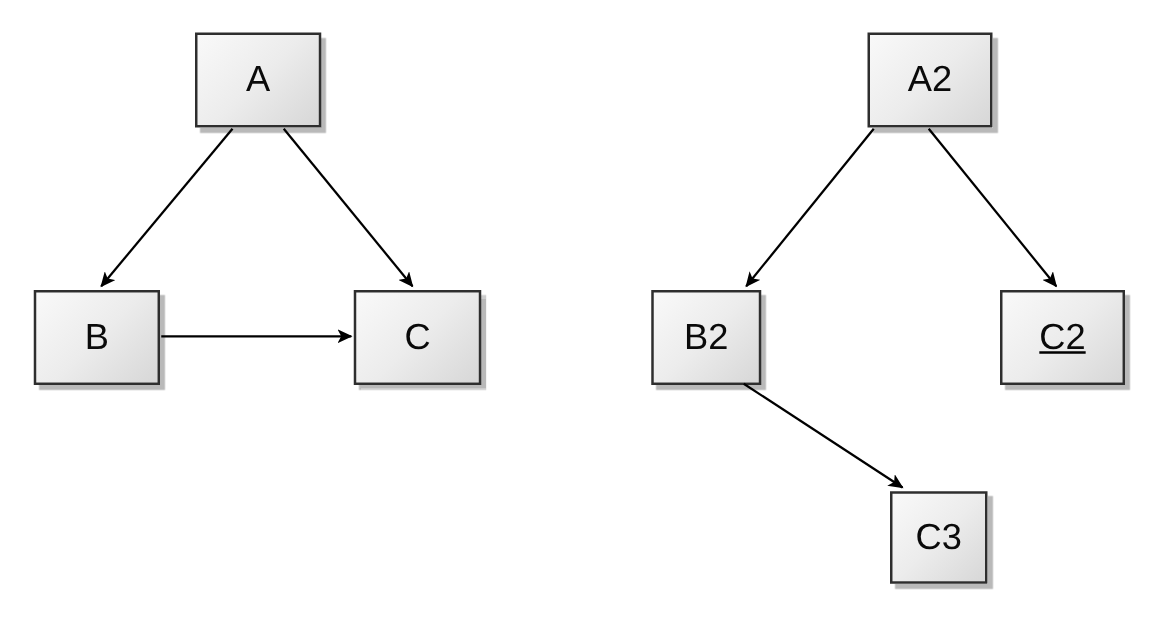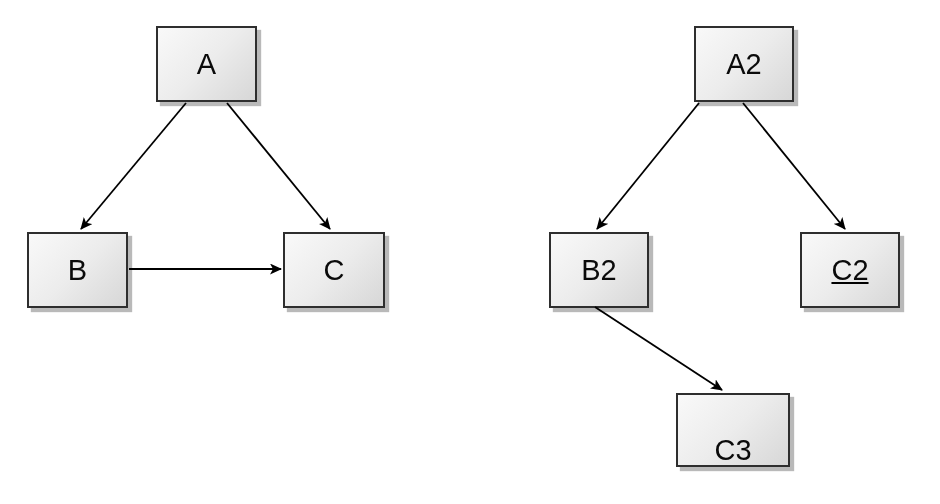--- a/index.html
+++ b/index.html
@@ -67,23 +67,23 @@
       </div>
       <div class="node" style="left: 27px; top: 232px; width: 101px; height: 76px;">
         <span class="node-label">B</span>
       </div>
       <div class="node" style="left: 283px; top: 232px; width: 102px; height: 76px;">
         <span class="node-label">C</span>
       </div>
       <div class="node" style="left: 670px; top: 26px; width: 100px; height: 76px; margin-left: 24px;">
         <span class="node-label">A2</span>
       </div>
-      <div class="node" style="left: 549px; top: 232px; width: 100px; height: 76px;">
+      <div class="node" style="left: 521px; top: 232px; width: 88px; height: 76px;">
         <span class="node-label">B2</span>
       </div>
       <div class="node" style="left: 800px; top: 232px; width: 100px; height: 76px; text-decoration: underline;">
         <span class="node-label">C2</span>
       </div>
-      <div class="node" style="left: 676px; top: 393px; width: 114px; height: 74px; align-items: flex-end;">
+      <div class="node" style="left: 712px; top: 393px; width: 78px; height: 74px;">
         <span class="node-label">C3</span>
       </div>
     </div>
 </div>
 
 </body></html>

